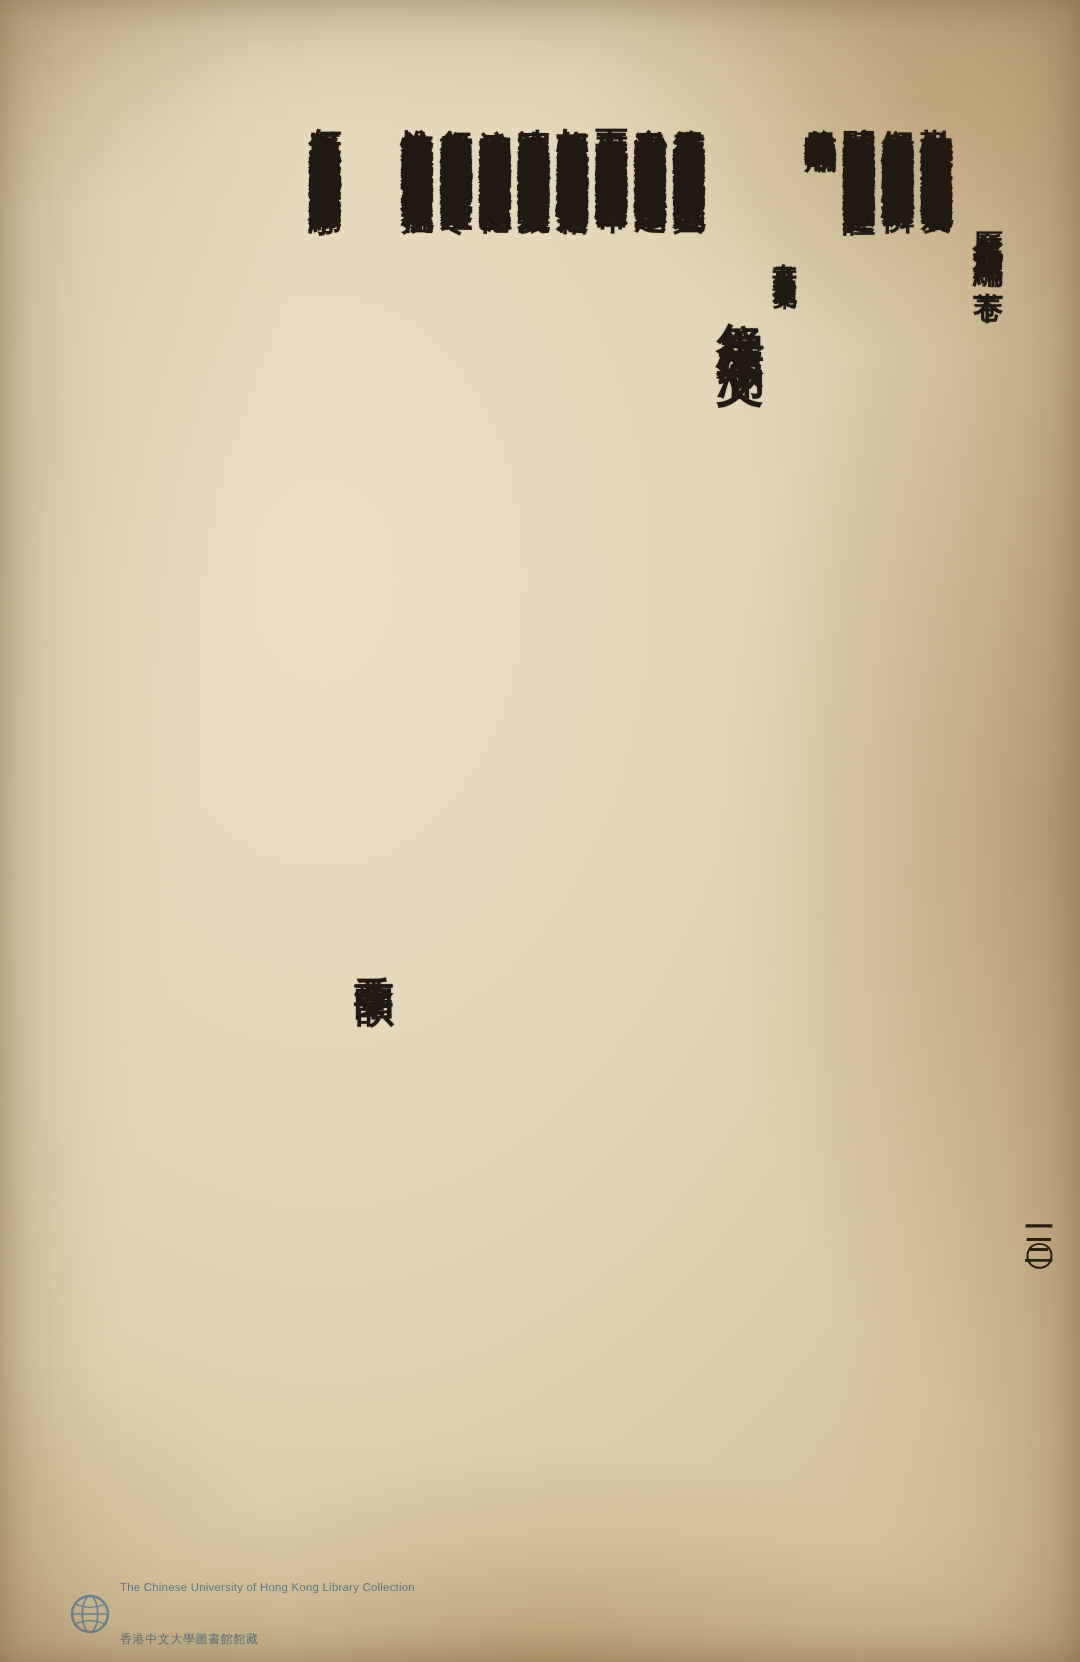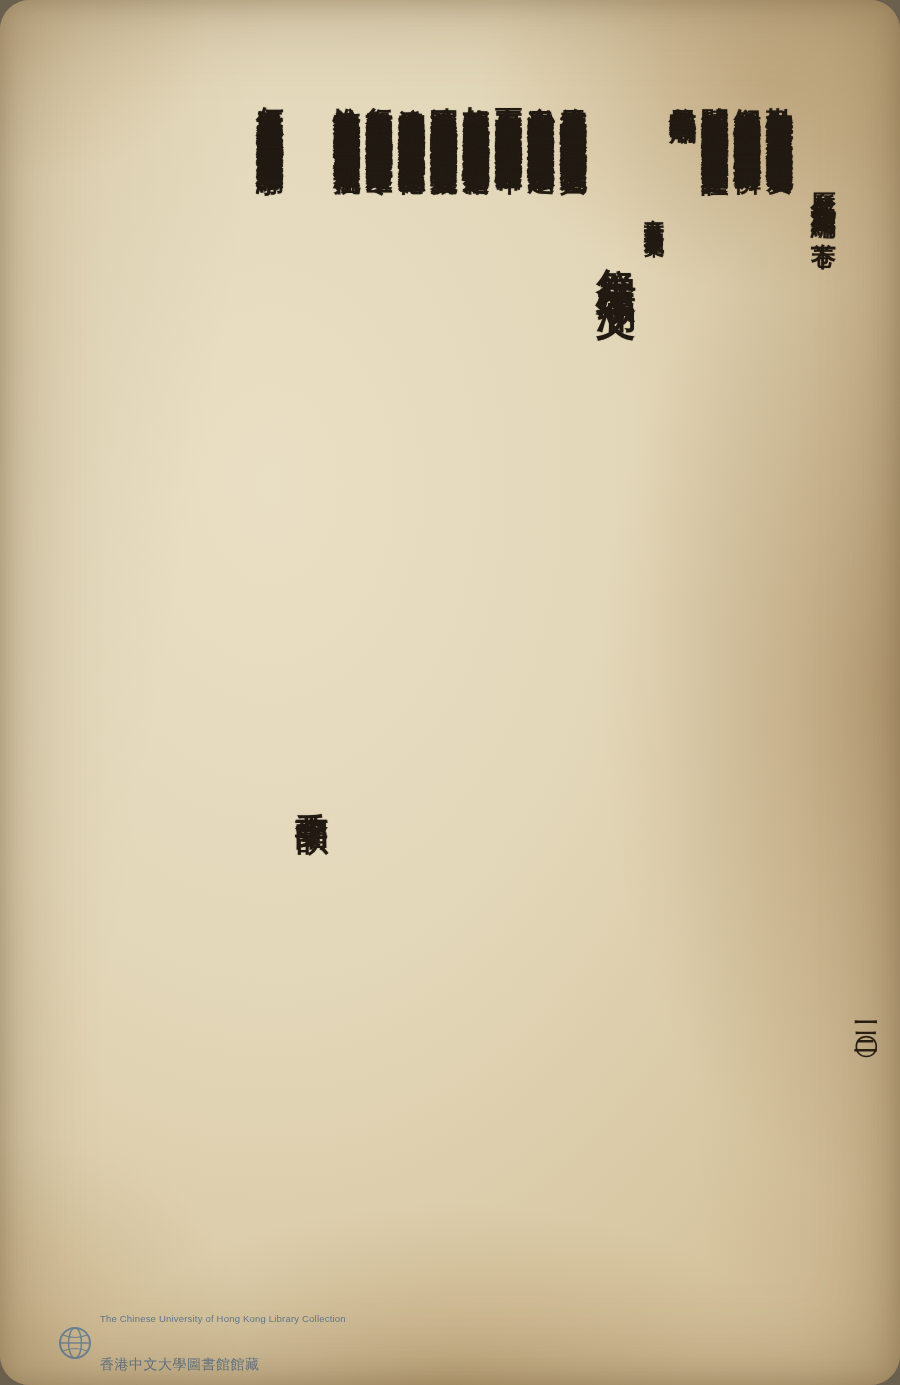--- a/index.html
+++ b/index.html
@@ -8,21 +8,20 @@
     background: #6b5f4e;
   }
   #page {
     position: relative;
     width: 900px;
     height: 1385px;
     overflow: hidden;
     background:
       radial-gradient(ellipse at 30% 35%, #e9dfc4 0%, #e3d7b9 40%, #d9c9a5 70%, #cdb890 100%);
     font-family: "DejaVu Serif", "Liberation Serif", serif;
-    border-radius: 30px;
   }
   
   #page .stain-a {
     position: absolute; inset: 0;
     background:
       radial-gradient(ellipse 420px 300px at 86% 6%, rgba(150,110,60,0.30), rgba(150,110,60,0) 70%),
       radial-gradient(ellipse 380px 700px at 97% 50%, rgba(140,100,55,0.28), rgba(140,100,55,0) 72%),
       radial-gradient(ellipse 500px 260px at 50% 100%, rgba(150,112,60,0.30), rgba(150,112,60,0) 70%),
       radial-gradient(ellipse 300px 300px at 4% 97%, rgba(150,112,60,0.22), rgba(150,112,60,0) 70%),
       radial-gradient(ellipse 260px 200px at 3% 3%, rgba(150,112,60,0.18), rgba(150,112,60,0) 70%);
@@ -120,21 +119,21 @@
   }
   .stamp .stamp-text {
     display: flex;
     flex-direction: column;
     justify-content: center;
     line-height: 1.25;
     color: #4c6b8a;
     font-family: "Liberation Sans", sans-serif;
   }
   .stamp .stamp-en { font-size: 9.5px; letter-spacing: 0.2px; }
-  .stamp .stamp-zh { font-size: 14px; letter-spacing: 0.5px; margin-top: 31px; }
+  .stamp .stamp-zh { font-size: 10px; letter-spacing: 0.5px; margin-top: 31px; }
 </style>
 </head>
 <body>
 
 <div id="page">
 
   <div class="stain-a"></div>
   <div class="stain-b"></div>
 
   <div class="text-body">

